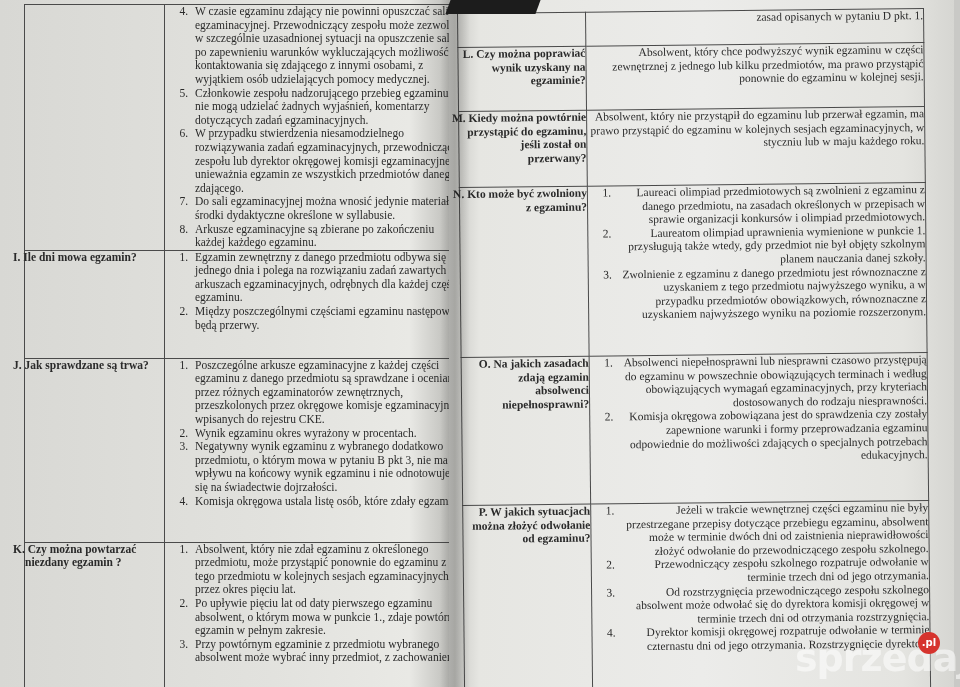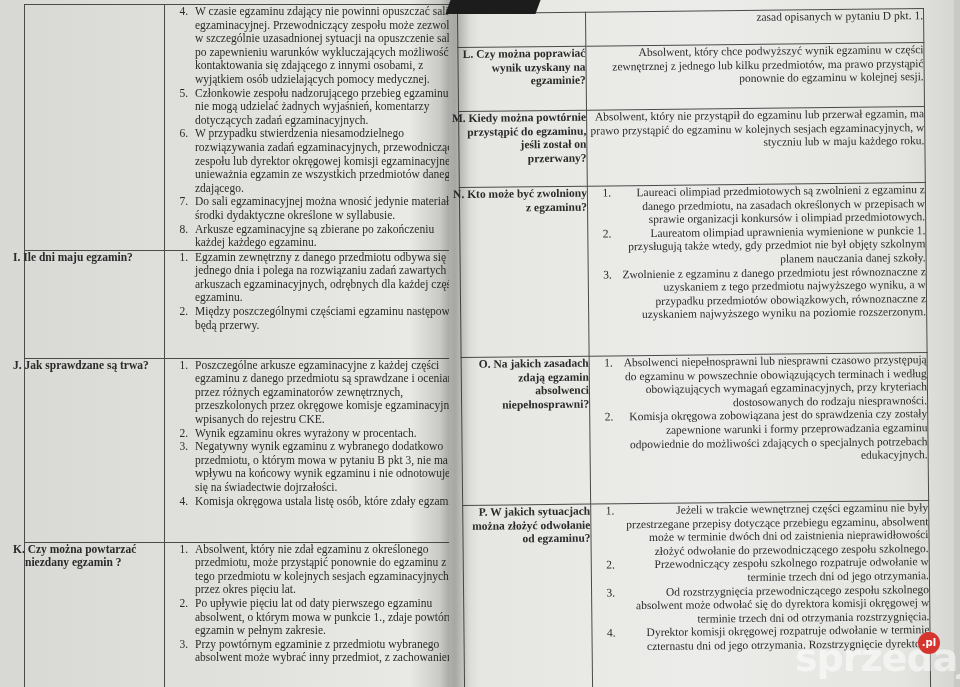--- a/index.html
+++ b/index.html
@@ -78,21 +78,21 @@
         <ol class="items" start="4">
           <li>W czasie egzaminu zdający nie powinni opuszczać sali egzaminacyjnej. Przewodniczący zespołu może zezwolić w szczególnie uzasadnionej sytuacji na opuszczenie sali po zapewnieniu warunków wykluczających możliwość kontaktowania się zdającego z innymi osobami, z wyjątkiem osób udzielających pomocy medycznej.</li>
           <li>Członkowie zespołu nadzorującego przebieg egzaminu nie mogą udzielać żadnych wyjaśnień, komentarzy dotyczących zadań egzaminacyjnych.</li>
           <li>W przypadku stwierdzenia niesamodzielnego rozwiązywania zadań egzaminacyjnych, przewodniczący zespołu lub dyrektor okręgowej komisji egzaminacyjnej unieważnia egzamin ze wszystkich przedmiotów danego zdającego.</li>
           <li>Do sali egzaminacyjnej można wnosić jedynie materiały i środki dydaktyczne określone w syllabusie.</li>
           <li>Arkusze egzaminacyjne są zbierane po zakończeniu każdej każdego egzaminu.</li>
         </ol>
       </td>
     </tr>
     <tr style="height:108px">
-      <td class="qcell">I. Ile dni maju egzamin?</td>
+      <td class="qcell">I. Ile dni mowa egzamin?</td>
       <td class="acell">
         <ol class="items">
           <li>Egzamin zewnętrzny z danego przedmiotu odbywa się jednego dnia i polega na rozwiązaniu zadań zawartych w arkuszach egzaminacyjnych, odrębnych dla każdej części egzaminu.</li>
           <li>Między poszczególnymi częściami egzaminu następować będą przerwy.</li>
         </ol>
       </td>
     </tr>
     <tr style="height:184px">
       <td class="qcell">J. Jak sprawdzane są trwa?</td>
       <td class="acell">

